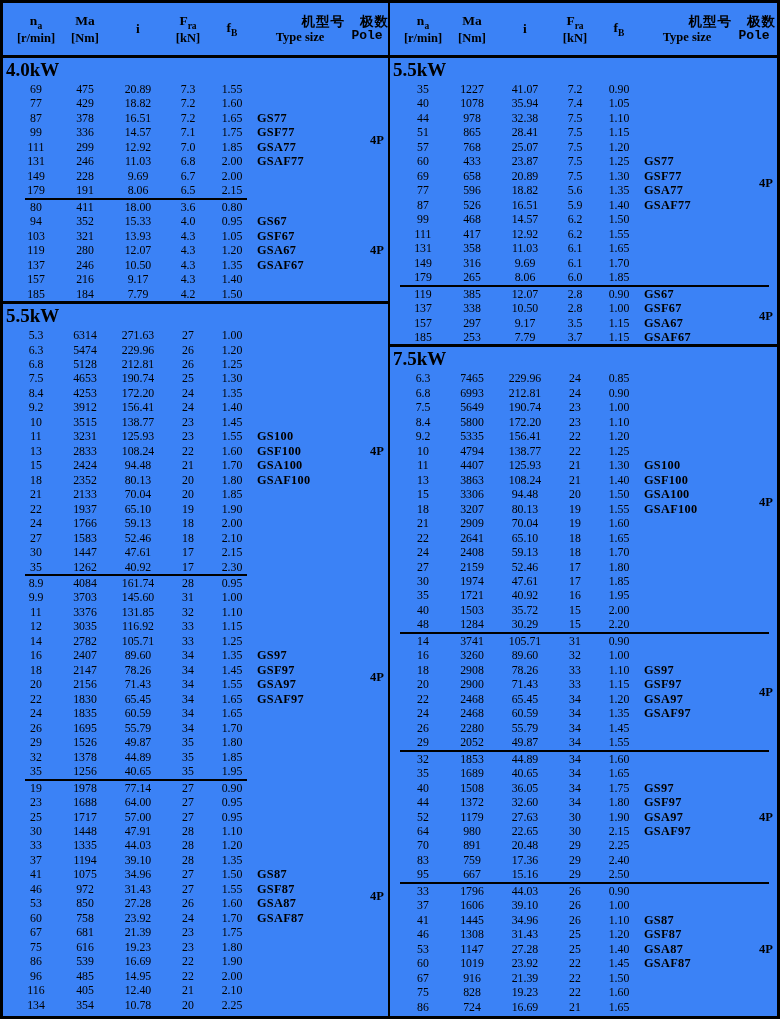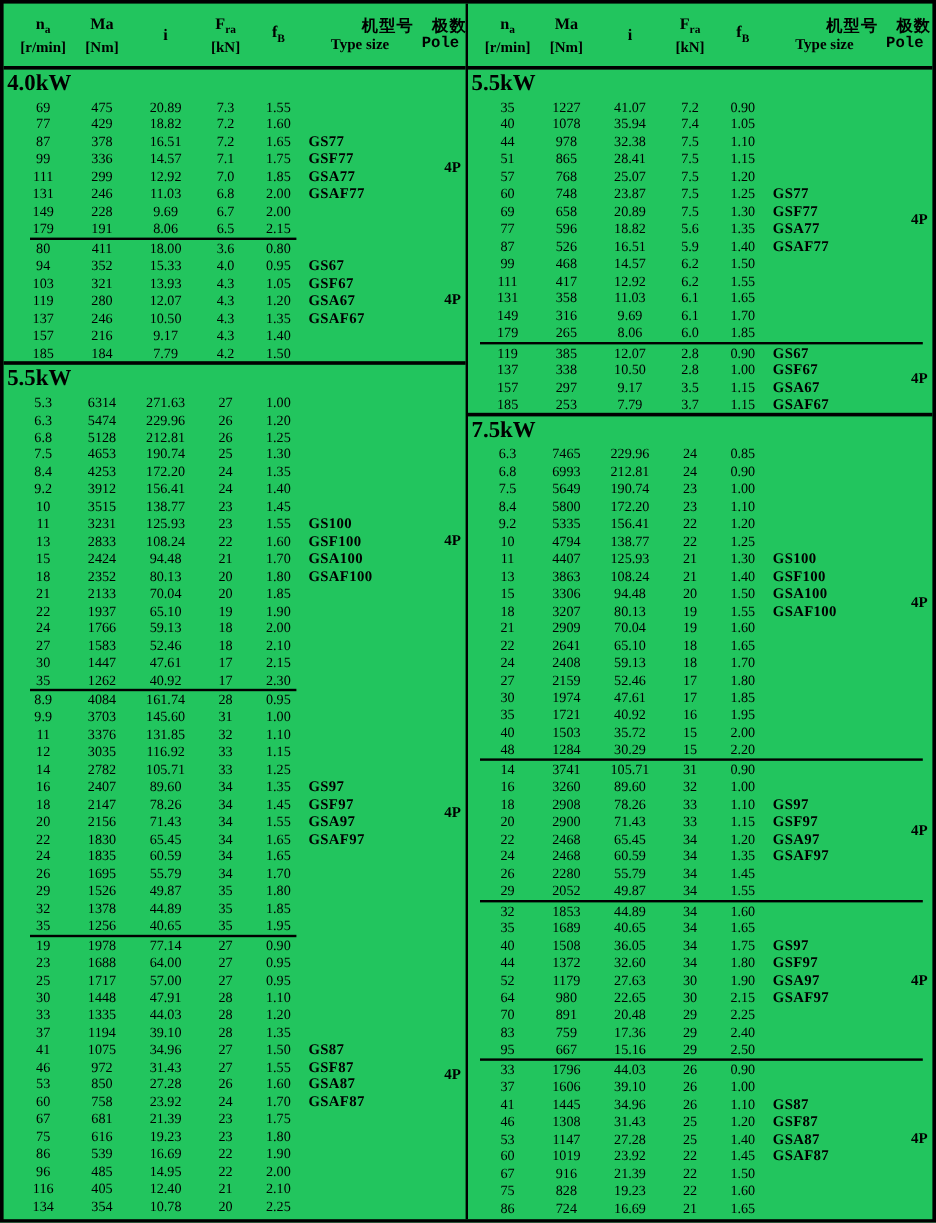--- a/index.html
+++ b/index.html
@@ -1,18 +1,18 @@
 <!DOCTYPE html>
 <html><head>
 <meta charset="utf-8">
 <style>
   html,body{margin:0;padding:0;background:#e8e8e8;}
   *{box-sizing:border-box;}
   #page{
-    width:780px;height:1019px;background:#22c55e;position:relative;
+    width:780px;height:1019px;background:#3b82f6;position:relative;
     border:3px solid #000;display:flex;
     font-family:"Liberation Serif", serif;color:#000;
   }
   .panel{width:387px;display:flex;flex-direction:column;}
   .panel.left{border-right:2px solid #000;}
   
   .hrow,.row{
     display:grid;
     grid-template-columns:50px 48px 58px 42px 46px 90px 44px;
     padding-left:8px;
@@ -686,21 +686,21 @@
             <div class="row">
               <span class="cell">57</span>
               <span class="cell">768</span>
               <span class="cell">25.07</span>
               <span class="cell">7.5</span>
               <span class="cell">1.20</span>
               <span class="cell model"></span>
             </div>
             <div class="row">
               <span class="cell">60</span>
-              <span class="cell">748</span>
+              <span class="cell">433</span>
               <span class="cell">23.87</span>
               <span class="cell">7.5</span>
               <span class="cell">1.25</span>
               <span class="cell model">GS77</span>
             </div>
             <div class="row">
               <span class="cell">69</span>
               <span class="cell">658</span>
               <span class="cell">20.89</span>
               <span class="cell">7.5</span>

